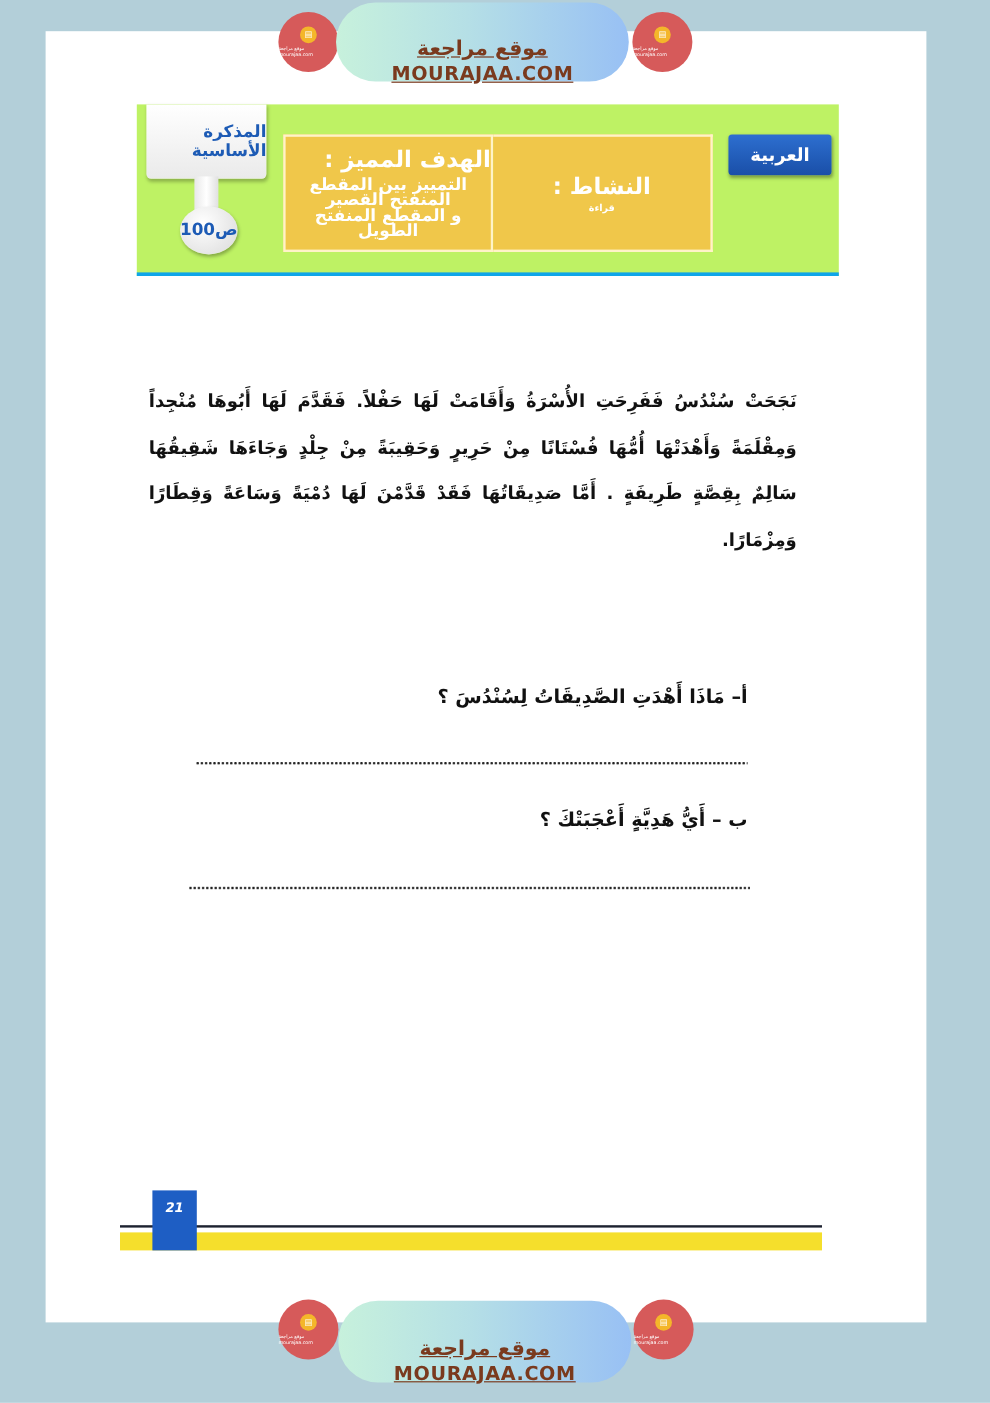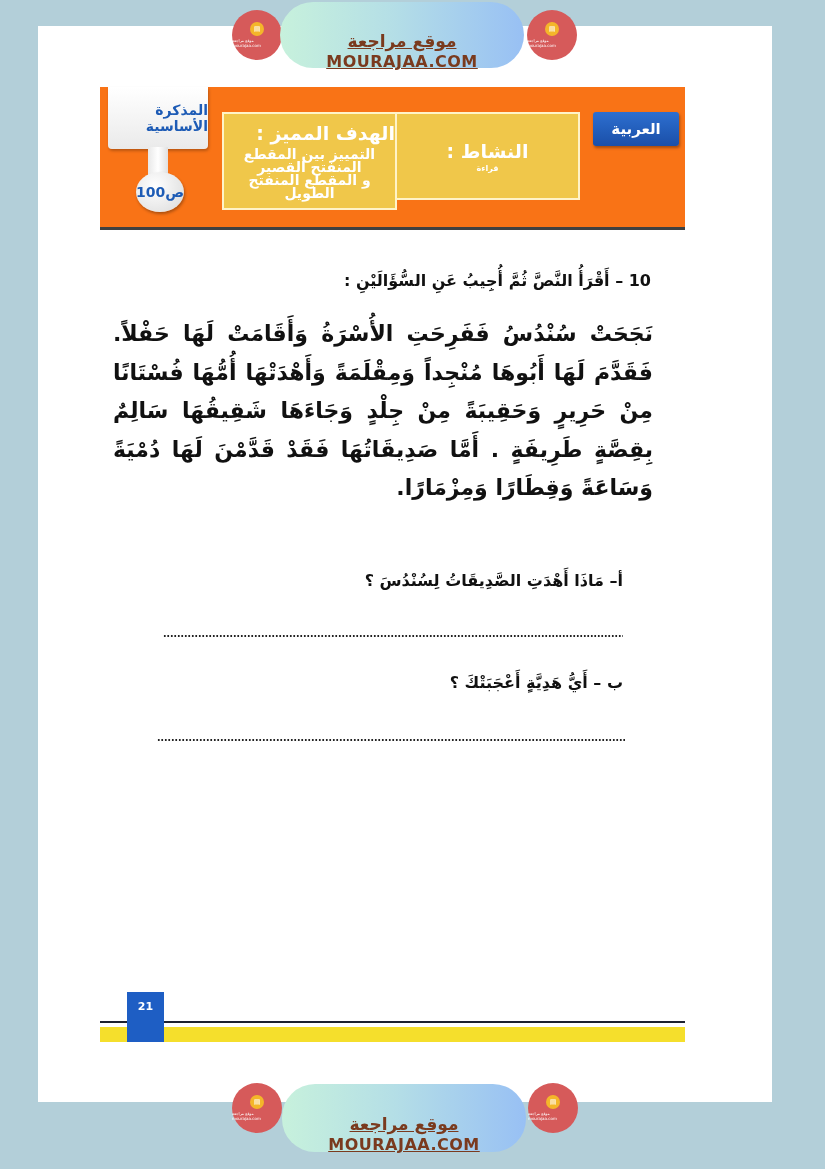--- a/index.html
+++ b/index.html
@@ -33,23 +33,23 @@
     display:flex; align-items:center; justify-content:center; font-size:7px; color:#fff;
   }
   .brand-badge .tiny { font-size: 4px; color: #fff; margin-top: 2px; line-height: 5px; }
 
   
   .scan {
     position: absolute; left: 100px; top: 87px; width: 585px; height: 955px;
     background: #ffffff;
   }
   .hdr {
-    position: absolute; left: 0; top: 0; width: 585px; height: 143px;
-    background: #f97316;
-    border-bottom: 3px solid #404040;
+    position: absolute; left: 14px; top: 0; width: 585px; height: 143px;
+    background: #bef264;
+    border-bottom: 3px solid #0ea5e9;
   }
   .memo-tag {
     position: absolute; left: 8px; top: 0; width: 100px; height: 62px;
     background: linear-gradient(180deg,#ffffff 0%, #eaeaea 100%);
     border-radius: 0 0 4px 4px;
     box-shadow: 1px 2px 3px rgba(0,0,0,0.25);
     display: flex; align-items: center; justify-content: center;
     color: #1d5bb5; font-weight: bold; font-size: 14px; direction: rtl;
   }
   .memo-stem {
@@ -65,21 +65,21 @@
   }
   .goal-box {
     position: absolute; left: 122px; top: 25px; width: 175px; height: 98px;
     background: #f0c74a; border: 2px solid #fff3c8;
     display: flex; flex-direction: column; align-items: flex-start; justify-content: center;
     direction: rtl; color: #ffffff; text-align: center;
   }
   .goal-box .t { font-size: 19px; font-weight: bold; }
   .goal-box .s { font-size: 14px; font-weight: bold; line-height: 13px; margin-top: 4px; }
   .activity-box {
-    position: absolute; left: 297px; top: 25px; width: 183px; height: 88px;
+    position: absolute; left: 297px; top: 25px; width: 183px; height: 98px;
     background: #f0c74a; border: 2px solid #fff3c8; border-left: none;
     display: flex; flex-direction: column; align-items: center; justify-content: center;
     direction: rtl; color: #ffffff;
   }
   .activity-box .t { font-size: 19px; font-weight: bold; }
   .activity-box .s { font-size: 8px; font-weight: bold; margin-top: 2px; }
   .subject-tag {
     position: absolute; left: 493px; top: 25px; width: 86px; height: 34px;
     background: linear-gradient(180deg,#2d6fd0,#1a4fa8);
     border-radius: 3px; box-shadow: 1px 2px 3px rgba(0,0,0,0.35);
@@ -90,38 +90,38 @@
     position: absolute; left: 490px; top: 72px; width: 90px; height: 58px;
     border-radius: 50%;
     background: radial-gradient(circle at 45% 35%, #3f86e0, #1846a0);
     box-shadow: 1px 3px 4px rgba(0,0,0,0.35);
     color: #fff; font-weight: bold; font-size: 13px;
     display: flex; align-items: center; justify-content: center; direction: rtl;
   }
 
   .body-ar { position: absolute; direction: rtl; color: #111; font-family: "DejaVu Sans", sans-serif; }
   .q-intro { right: 34px; top: 184px; font-size: 16px; font-weight: bold; }
-  .passage { right: 32px; top: 228px; width: 540px; font-size: 22px; font-weight: bold; line-height: 38.5px; text-align: justify; text-align-last: right; }
+  .passage { right: 21px; top: 228px; width: 540px; font-size: 15px; font-weight: bold; line-height: 38.5px; text-align: justify; text-align-last: right; }
   .question { font-size: 16px; font-weight: bold; }
   .q-a { right: 62px; top: 484px; }
   .q-b { right: 62px; top: 586px; }
   .dots {
     position: absolute; height: 2px; left: 57px; width: 468px;
     background-image: radial-gradient(circle, #222 0.9px, transparent 1.1px);
     background-size: 3.5px 2px; background-repeat: repeat-x;
   }
   .dots-a { top: 548px; left: 63px; width: 460px; }
   .dots-b { top: 652px; }
 
   .footer-line { position: absolute; left: 0; top: 934px; width: 585px; height: 2px; background: #1d2230; }
   .footer-yellow { position: absolute; left: 0; top: 940px; width: 585px; height: 15px; background: #f5df2c; }
   .page-tab {
     position: absolute; left: 27px; top: 905px; width: 37px; height: 50px;
     background: #1e5ec4; color: #fff; font-weight: bold; font-size: 11px;
-    display: flex; align-items: flex-start; justify-content: center; padding-top: 8px;
+    display: flex; align-items: flex-start; justify-content: center; padding-top: 8px; font-style: italic;
   }
 </style>
 </head>
 <body>
 
 <div class="sheet"></div>
 
 <div class="brand-badge" style="left:232px;top:10px;">
   <div class="book">▤</div>
   <div class="tiny">موقع مراجعة mourajaa.com</div>
@@ -146,21 +146,20 @@
       <div class="s">التمييز بين المقطع المنفتح القصير</div>
       <div class="s" style="margin-top:0">و المقطع المنفتح الطويل</div>
     </div>
     <div class="activity-box">
       <div class="t">النشاط :</div>
       <div class="s">قراءة</div>
     </div>
     <div class="subject-tag">العربية</div>
   </div>
 
-  <div class="body-ar q-intro">10 – أَقْرَأُ النَّصَّ ثُمَّ أُجِيبُ عَنِ السُّؤَالَيْنِ :</div>
   <div class="body-ar passage">نَجَحَتْ سُنْدُسُ فَفَرِحَتِ الأُسْرَةُ وَأَقَامَتْ لَهَا حَفْلاً. فَقَدَّمَ لَهَا أَبُوهَا مُنْجِداً وَمِقْلَمَةً وَأَهْدَتْهَا أُمُّهَا فُسْتَانًا مِنْ حَرِيرٍ وَحَقِيبَةً مِنْ جِلْدٍ وَجَاءَهَا شَقِيقُهَا سَالِمٌ بِقِصَّةٍ طَرِيفَةٍ . أَمَّا صَدِيقَاتُهَا فَقَدْ قَدَّمْنَ لَهَا دُمْيَةً وَسَاعَةً وَقِطَارًا وَمِزْمَارًا.</div>
 
   <div class="body-ar question q-a">أ– مَاذَا أَهْدَتِ الصَّدِيقَاتُ لِسُنْدُسَ ؟</div>
   <div class="dots dots-a"></div>
 
   <div class="body-ar question q-b">ب – أَيُّ هَدِيَّةٍ أَعْجَبَتْكَ ؟</div>
   <div class="dots dots-b"></div>
 
   <div class="footer-line"></div>
   <div class="footer-yellow"></div>

